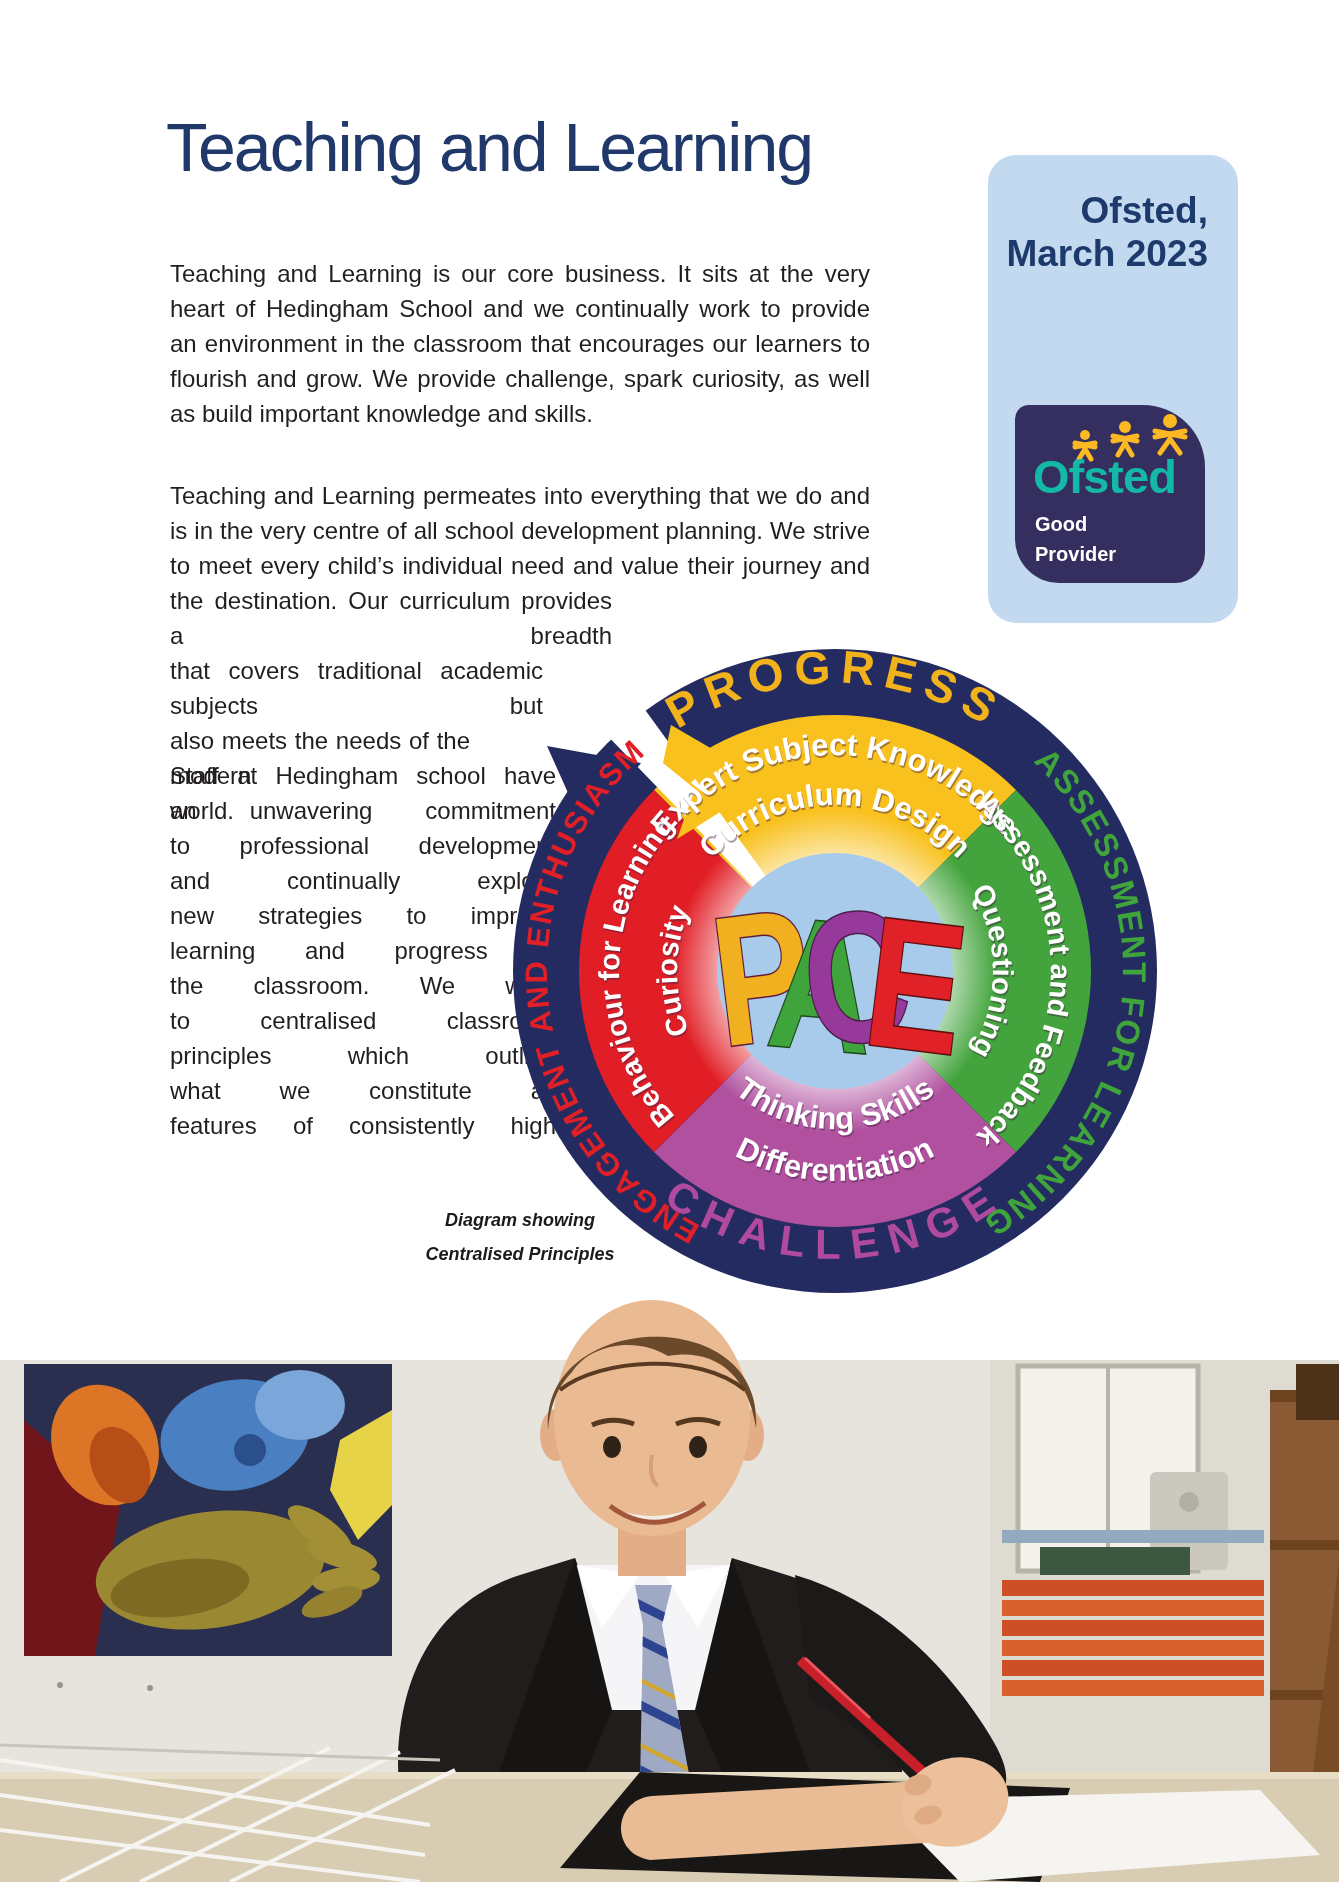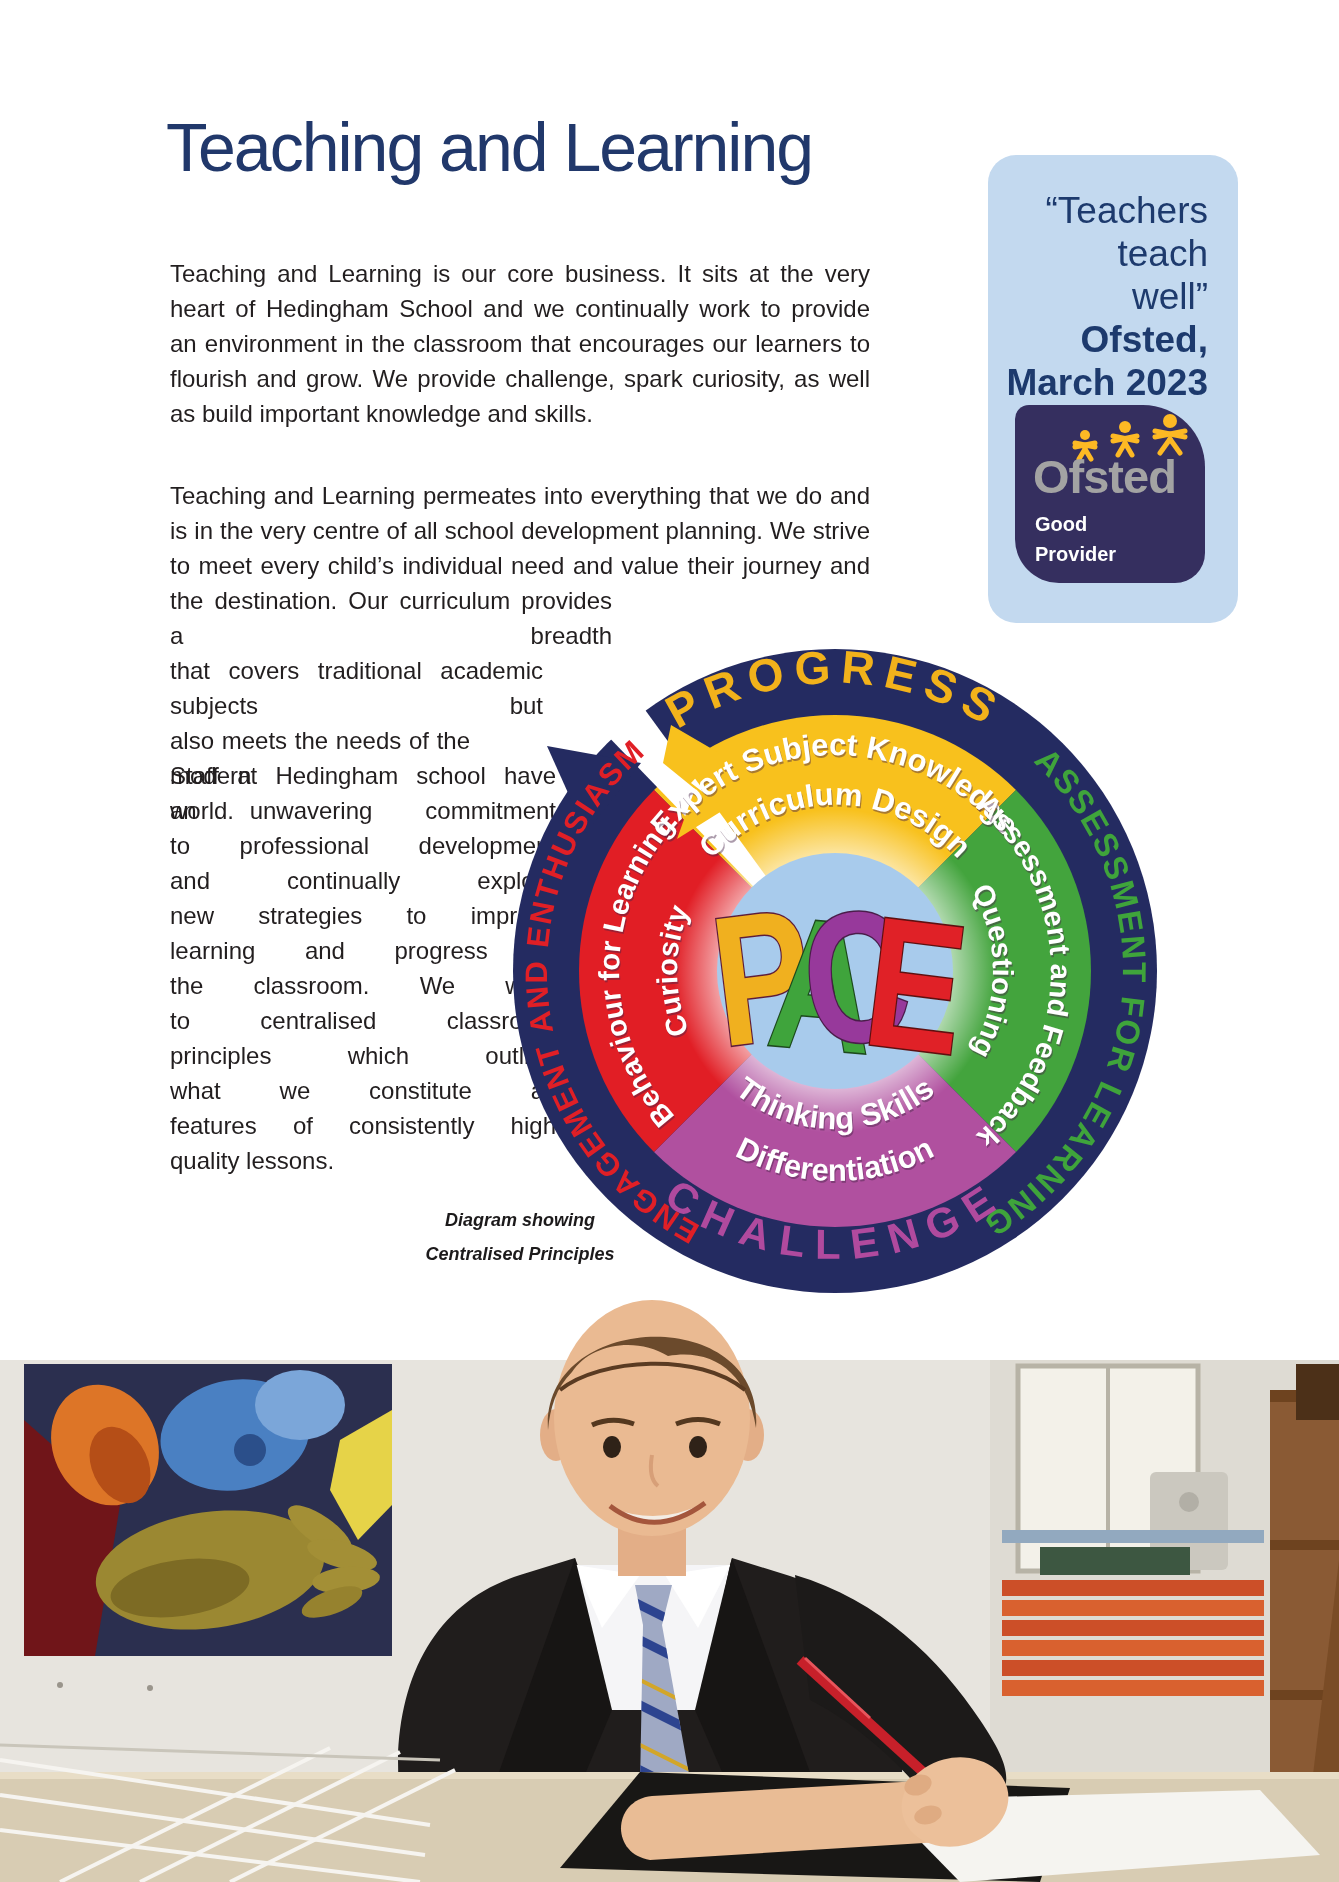--- a/index.html
+++ b/index.html
@@ -19,21 +19,21 @@
   .caption{position:absolute;left:370px;top:1203px;width:300px;font-size:18px;line-height:34px;
            font-weight:700;font-style:italic;color:#1c1a1b;}
   .caption .tline{text-align:center;text-align-last:center;}
   .quote-box{position:absolute;left:988px;top:155px;width:250px;height:468px;border-radius:28px;
              background:#C3D9EF;box-sizing:border-box;padding:34px 30px 0 16px;}
   .quote{font-size:37px;line-height:43px;color:#1d3a6d;}
   .quote .tline{text-align:right;text-align-last:right;}
   .quote-attr{font-weight:700;}
   .ofsted{position:absolute;left:1015px;top:405px;width:190px;height:178px;background:#352F5F;
           border-radius:14px 62px 30px 44px;}
-  .ofsted-word{position:absolute;left:18px;top:44px;font-size:47px;font-weight:700;color:#a3a3a3;letter-spacing:-1px;}
+  .ofsted-word{position:absolute;left:18px;top:44px;font-size:47px;font-weight:700;color:#14b8a6;letter-spacing:-1px;}
   .ofsted-rating{position:absolute;left:20px;top:104px;font-size:20px;font-weight:700;color:#ffffff;line-height:30px;}
   .figures{position:absolute;left:52px;top:8px;}
   .wheel{position:absolute;left:505px;top:641px;}
   .rtext{font-weight:700;font-family:"Liberation Sans",sans-serif;}
   .qtext{fill:#ffffff;font-weight:700;font-family:"Liberation Sans",sans-serif;
          filter:drop-shadow(1px 2px 0 rgba(70,35,70,0.45));}
   .pace-letter{font-weight:700;font-family:"Liberation Sans",sans-serif;paint-order:stroke;}
   .photo{position:absolute;left:0;top:1240px;}
 </style>
 </head>
@@ -64,34 +64,28 @@
       <div class="tline">an unwavering commitment</div>
       <div class="tline">to professional development</div>
       <div class="tline">and continually explore</div>
       <div class="tline">new strategies to improve</div>
       <div class="tline">learning and progress in</div>
       <div class="tline">the classroom. We work</div>
       <div class="tline">to centralised classroom</div>
       <div class="tline">principles which outline</div>
       <div class="tline">what we constitute as</div>
       <div class="tline">features of consistently high</div>
-      <div class="tline tline-last">quality lessons.</div>
     </div>
 
   <div class="caption">
       <div class="tline">Diagram showing</div>
       <div class="tline tline-last">Centralised Principles</div>
     </div>
 
   <div class="quote-box">
-    <div class="quote">
-        <div class="tline">“Teachers</div>
-        <div class="tline">teach</div>
-        <div class="tline tline-last">well”</div>
-      </div>
     <div class="quote quote-attr">
         <div class="tline">Ofsted,</div>
         <div class="tline tline-last">March 2023</div>
       </div>
   </div>
 
   <div class="ofsted">
     <svg class="figures" width="130" height="56" viewBox="0 0 130 56">
       <g stroke="#FDB924" stroke-width="5" stroke-linecap="round" fill="#FDB924">
         <circle cx="18" cy="22" r="5" stroke="none"></circle>

